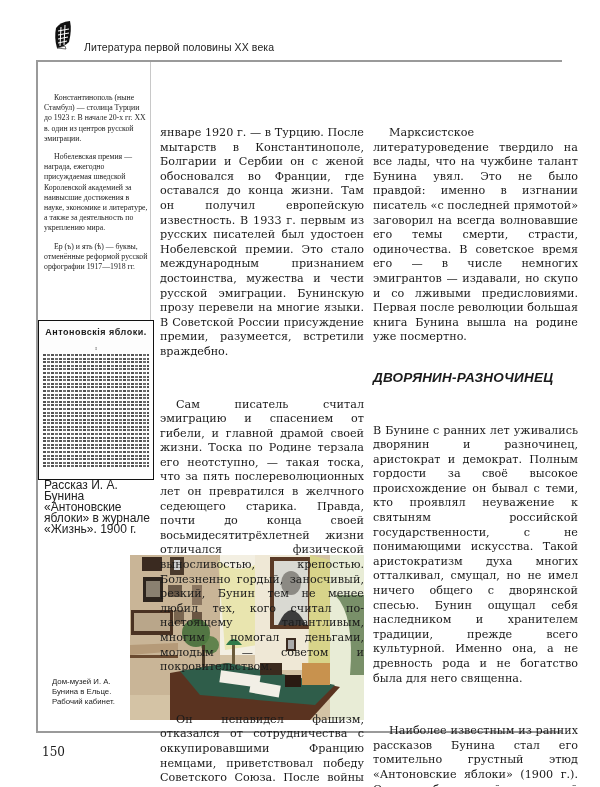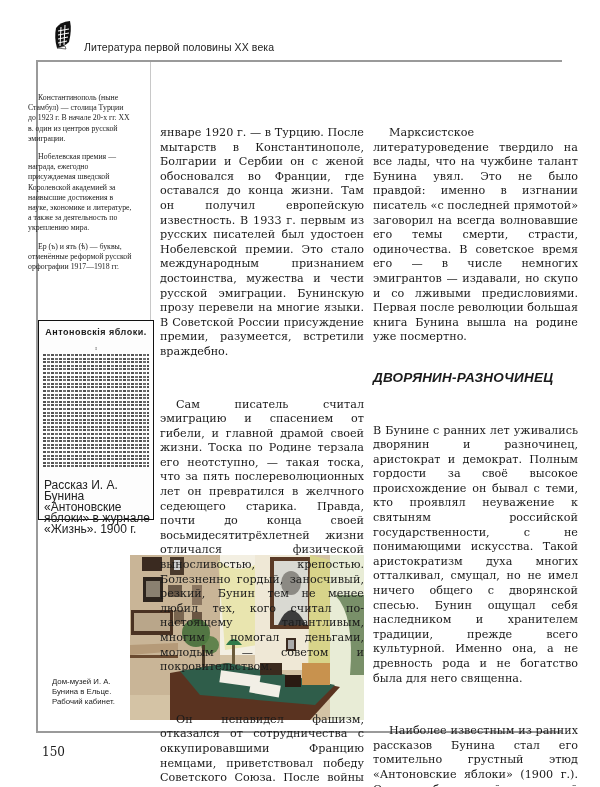--- a/index.html
+++ b/index.html
@@ -6,24 +6,24 @@
     html, body { width: 600px; height: 787px; background: #fff; overflow: hidden; }
     body { position: relative; font-family: "DejaVu Serif", "Liberation Serif", serif; color: #1a1a1a; }
 
     .logo { position: absolute; left: 52px; top: 20px; width: 22px; height: 30px; }
     .running-head { position: absolute; left: 84px; top: 41px; font-family: "Liberation Sans", sans-serif; font-size: 10.5px; color: #222; letter-spacing: 0.1px; }
     .top-rule { position: absolute; left: 36px; top: 60px; width: 526px; height: 2px; background: #9a9a9a; }
 
     .frame { position: absolute; left: 36px; top: 62px; width: 2px; height: 670px; background: #9a9a9a; }
     .bottom-rule { position: absolute; left: 36px; top: 731px; width: 526px; height: 2px; background: #9a9a9a; }
     .sidenote-rule { position: absolute; left: 150px; top: 62px; width: 1px; height: 267px; background: #c8c8c8; }
-    .sidenotes { position: absolute; left: 28px; top: 93px; width: 104px; font-family: "Liberation Serif", serif; font-size: 7.8px; line-height: 10.2px; color: #222; }
+    .sidenotes { position: absolute; left: 44px; top: 93px; width: 104px; font-family: "Liberation Serif", serif; font-size: 7.8px; line-height: 10.2px; color: #222; }
     .sidenote { margin-bottom: 8px; text-indent: 10px; }
 
-    .scan { position: absolute; left: 38px; top: 320px; width: 116px; height: 200px; border: 1.5px solid #111; background: #fdfdfd; padding: 6px 4px 4px 4px; overflow: hidden; }
+    .scan { position: absolute; left: 38px; top: 320px; width: 116px; height: 160px; border: 1.5px solid #111; background: #fdfdfd; padding: 6px 4px 4px 4px; overflow: hidden; }
     .scan-title { text-align: center; font-family: "Liberation Sans", sans-serif; font-weight: bold; font-size: 9px; letter-spacing: 0.5px; }
     .scan-sub { text-align: center; font-size: 3.5px; color: #444; margin-top: 2px; height: 4px; }
     .scan-num { text-align: center; font-size: 4px; margin-top: 3px; }
     .scan-lines { margin-top: 3px; }
     .scan-line { height: 2px; background: repeating-linear-gradient(90deg, #333 0 3px, #fff 3px 4px, #555 4px 7px, #fff 7px 8px); margin-bottom: 1.6px; opacity: 0.85; }
 
     .caption { position: absolute; font-family: "Liberation Sans", sans-serif; color: #222; }
     .caption-scan { left: 44px; top: 480px; width: 110px; font-size: 12px; line-height: 11px; }
     .caption-photo { left: 52px; top: 677px; width: 75px; font-size: 7.8px; line-height: 10px; }
 

